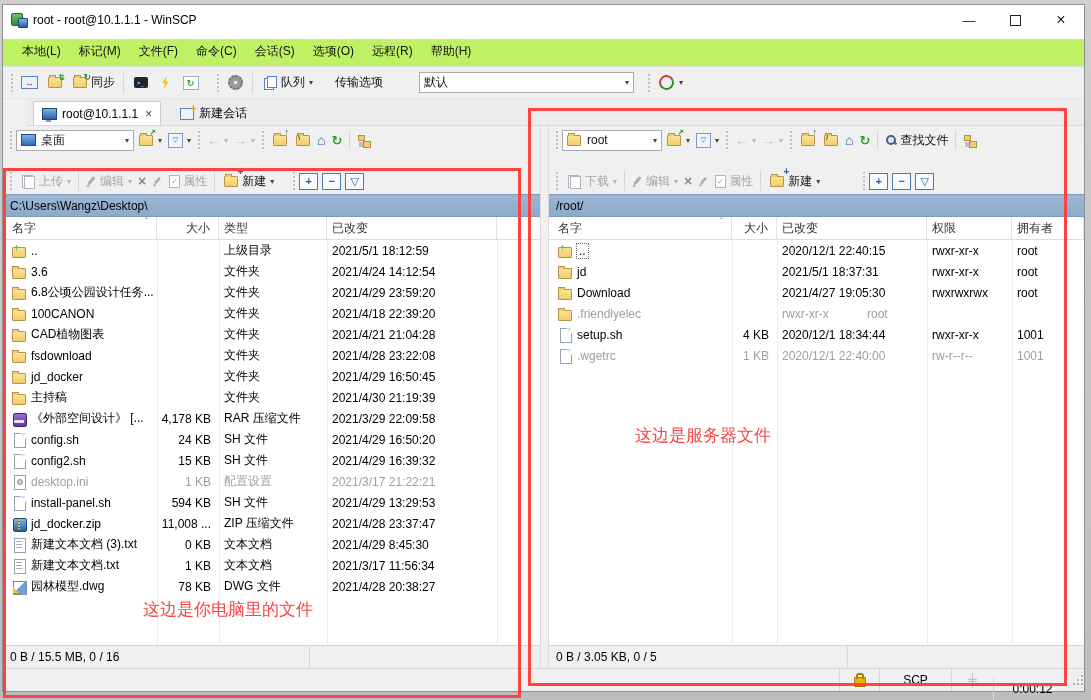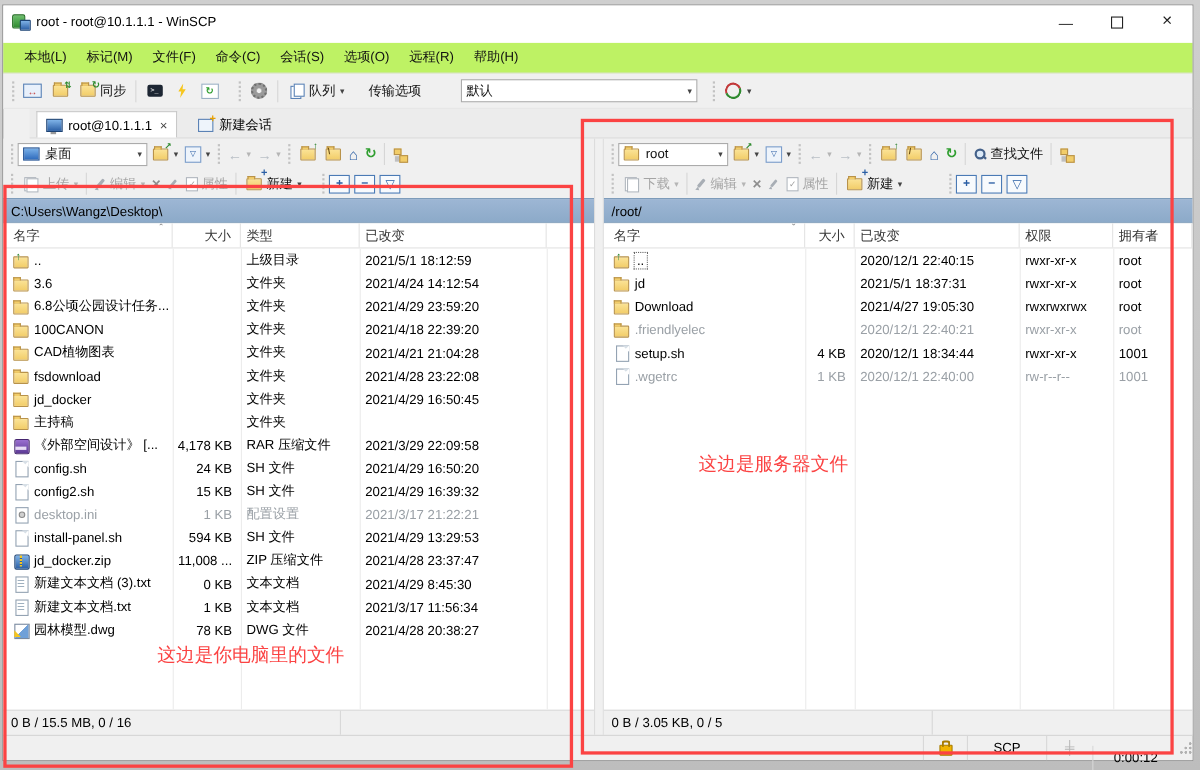--- a/index.html
+++ b/index.html
@@ -49,21 +49,21 @@
   .ic-newwin{width:12px;height:10px;background:#eef4fb;border:1px solid #5b82b5;position:relative;}
   .ic-newwin::after{content:"+";position:absolute;right:-3px;top:-6px;color:#e8a000;font-weight:bold;font-size:10px;}
   .tab-close{font-size:12px;color:#444;margin-left:2px;}
   
   .panels{flex:1;display:flex;min-height:0;}
   .panel{display:flex;flex-direction:column;background:#f0f0f0;min-width:0;}
   .panel.left{width:537px;flex:none;}
   .divider{width:7px;background:#f0f0f0;border-left:1px solid #dcdcdc;border-right:1px solid #dcdcdc;flex:none;}
   .panel.right{flex:1;}
   .ptool{height:28px;display:flex;align-items:center;padding-left:3px;flex:none;}
-  .ptool2{height:26px;}
+  .ptool2{height:26px;margin-top:14px;}
   .pbtn{display:flex;align-items:center;gap:3px;padding:2px 3px;font-size:12px;color:#111;flex:none;}
   .pbtn.dim{color:#a5a5a5;}
   .arrow-dim{color:#b9bfc6;font-weight:bold;font-size:13px;}
   .ic-home{color:#2b5fa5;font-size:14px;font-weight:bold;line-height:10px;}
   .ic-refresh{color:#2f9e2f;font-size:13px;font-weight:bold;}
   .ic-filter{width:13px;height:13px;border:1px solid #7a9cc9;background:#eef4fb;color:#2b5fa5;font-size:7px;display:flex;align-items:center;justify-content:center;}
   .ic-tree{width:14px;height:13px;position:relative;}
   .ic-tree::before{content:"";position:absolute;left:1px;top:1px;width:5px;height:4px;background:#f2cd69;border:1px solid #b8924a;}
   .ic-tree::after{content:"";position:absolute;left:6px;top:7px;width:6px;height:5px;background:#f2cd69;border:1px solid #b8924a;box-shadow:-5px 0 0 -1px #c0c0c0;}
   .ic-find{width:12px;height:12px;position:relative;}
@@ -413,20 +413,21 @@
               <div class="cell c-type">文件夹</div>
               <div class="cell c-changed">2021/4/29 16:50:45</div>
             </div>
             <div class="frow">
               <div class="cell c-name">
                 <span class="fi fi-folder"></span>
                 <span class="fname">主持稿</span>
               </div>
               <div class="cell c-size"></div>
               <div class="cell c-type">文件夹</div>
+              <div class="cell c-changed">2021/4/30 21:19:39</div>
             </div>
             <div class="frow">
               <div class="cell c-name">
                 <span class="fi fi-rar"></span>
                 <span class="fname">《外部空间设计》 [...</span>
               </div>
               <div class="cell c-size">4,178 KB</div>
               <div class="cell c-type">RAR 压缩文件</div>
               <div class="cell c-changed">2021/3/29 22:09:58</div>
             </div>
@@ -652,21 +653,20 @@
               <div class="cell c-changed">2021/4/27 19:05:30</div>
               <div class="cell c-perm">rwxrwxrwx</div>
               <div class="cell c-owner">root</div>
             </div>
             <div class="frow dim">
               <div class="cell c-name">
                 <span class="fi fi-folder"></span>
                 <span class="fname">.friendlyelec</span>
               </div>
               <div class="cell c-size"></div>
-              <div class="cell c-changed">2020/12/1 22:40:21</div>
               <div class="cell c-perm">rwxr-xr-x</div>
               <div class="cell c-owner">root</div>
             </div>
             <div class="frow">
               <div class="cell c-name">
                 <span class="fi fi-file"></span>
                 <span class="fname">setup.sh</span>
               </div>
               <div class="cell c-size">4 KB</div>
               <div class="cell c-changed">2020/12/1 18:34:44</div>

